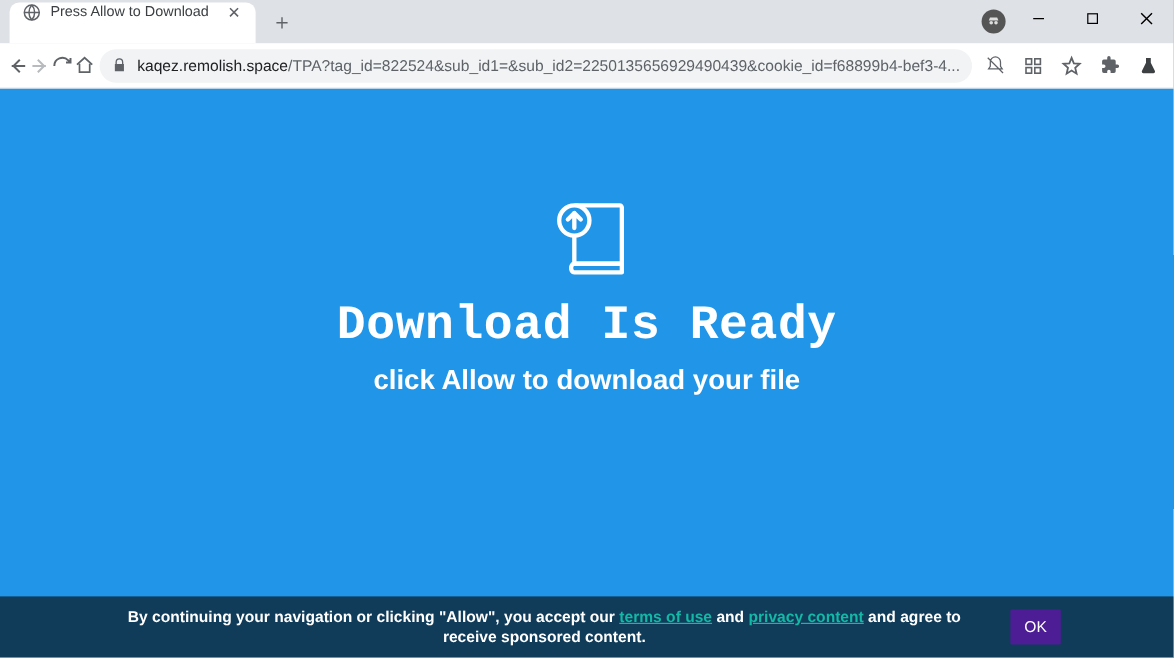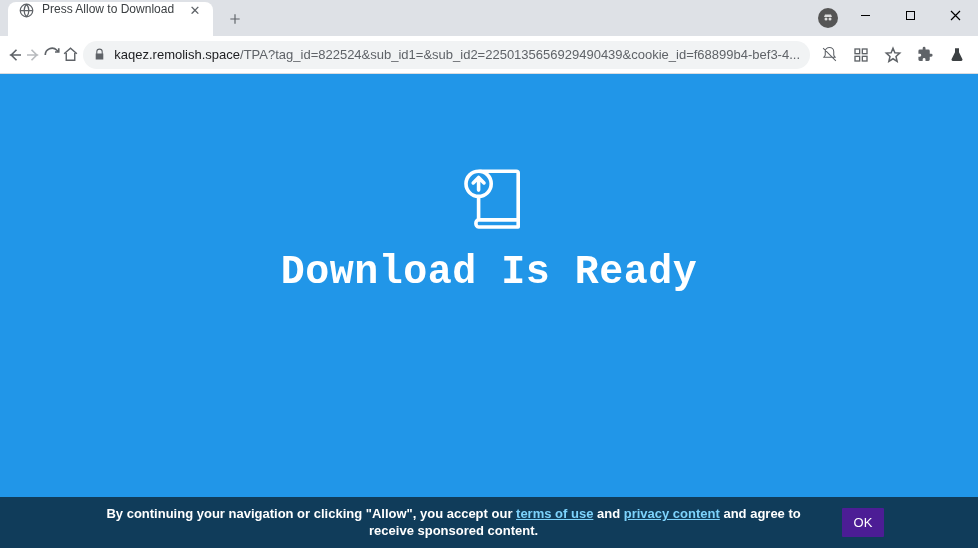--- a/index.html
+++ b/index.html
@@ -161,21 +161,21 @@
   color:#fff;
   display:flex;
   align-items:center;
   justify-content:center;
   padding: 8px 16px;
   gap: 28px;
   font-size: 13px;
   font-weight:700;
 }
 .consent-text { text-align:center; max-width: 720px; line-height:1.35; }
-.consent a { color:#7dd3fc; text-decoration:underline; cursor:pointer; }
+.consent a { color:#14b8a6; text-decoration:underline; cursor:pointer; }
 .ok-btn {
   background:#4c1d95;
   color:#fff;
   border:none;
   padding: 7px 12px;
   font-size:13px;
   cursor:pointer;
   border-radius:1px;
 }
 
@@ -293,20 +293,21 @@
     <div class="hero-icon">
       <svg width="72" height="72" viewBox="0 0 80 80" fill="none" stroke="#fff" stroke-width="4" stroke-linecap="round" stroke-linejoin="round">
         <rect x="24" y="8" width="44" height="54" rx="2"></rect>
         <path d="M24 62c-4 0-4 8 0 8h44v-8"></path>
         <path d="M24 62h44"></path>
         <circle cx="24" cy="22" r="14" fill="#2196e8"></circle>
         <path d="M24 29V15M18 21l6-6 6 6"></path>
       </svg>
     </div>
     <div class="headline">Download Is Ready</div>
+    <div class="subhead">click Allow to download your file</div>
   </div>
 
   <div class="consent">
     <div class="consent-text">
       <span>By continuing your navigation or clicking "Allow", you accept our </span><a>terms of use</a><span> and </span><a>privacy content</a><span> and agree to receive sponsored content.</span>
     </div>
     <button class="ok-btn">OK</button>
   </div>
 </div>
 

